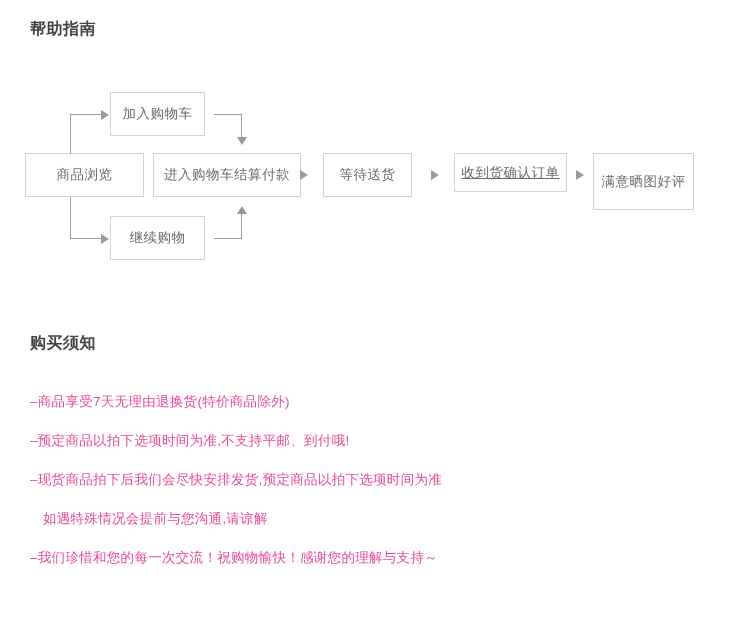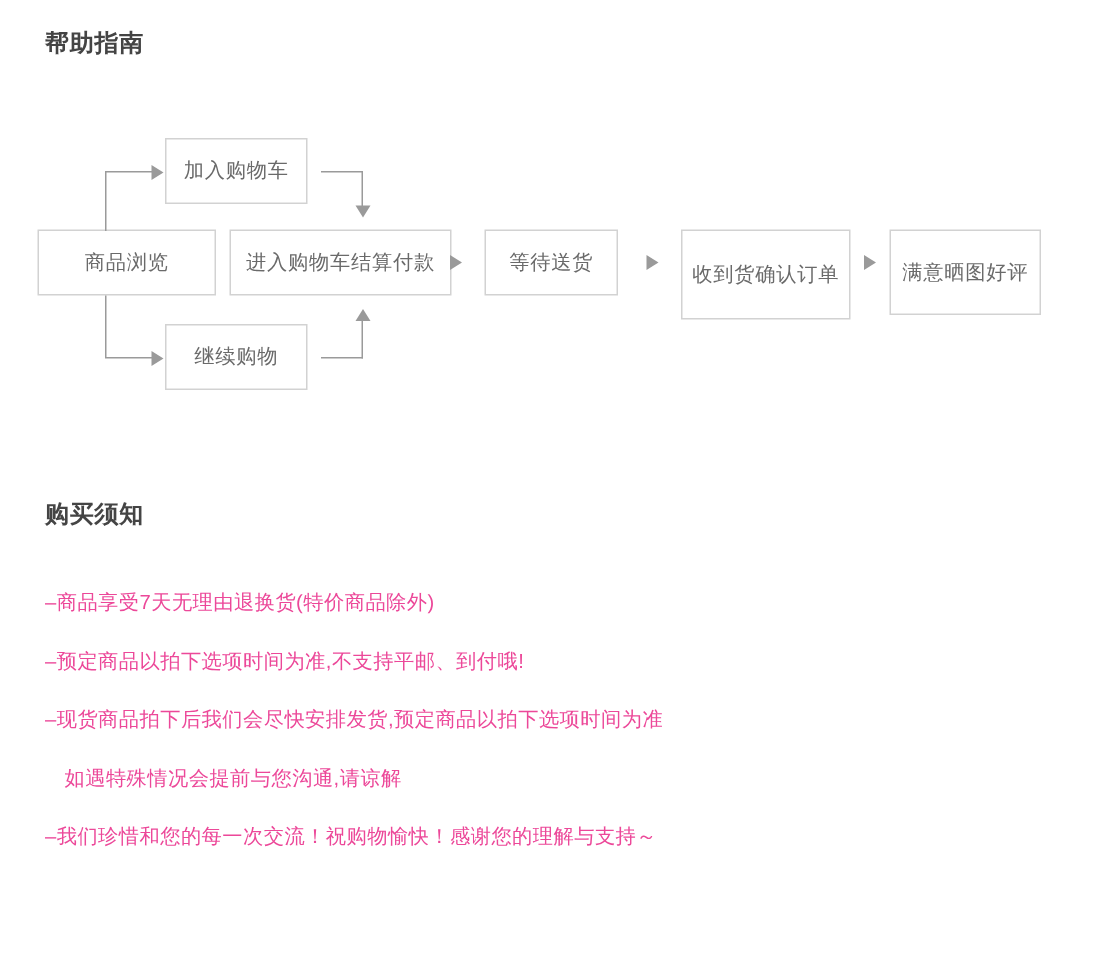--- a/index.html
+++ b/index.html
@@ -113,21 +113,21 @@
   <div class="node" style="left:110px; top:92px; width:95px; height:44px;">加入购物车</div>
 
   <div class="node" style="left:110px; top:216px; width:95px; height:44px;">继续购物</div>
 
   <div class="node" style="left:25px; top:153px; width:119px; height:44px;">商品浏览</div>
 
   <div class="node" style="left:153px; top:153px; width:148px; height:44px;">进入购物车结算付款</div>
 
   <div class="node" style="left:323px; top:153px; width:89px; height:44px;">等待送货</div>
 
-  <div class="node" style="left:454px; top:153px; width:113px; height:60px;">收到货确认订单</div>
+  <div class="node" style="left:454px; top:153px; width:113px; height:39px;text-decoration:underline;">收到货确认订单</div>
 
   <div class="node" style="left:593px; top:153px; width:101px; height:57px;">满意晒图好评</div>
 
   <div class="sep" style="left:300px; top:170px;"></div>
   <div class="sep" style="left:431px; top:170px;"></div>
   <div class="sep" style="left:576px; top:170px;"></div>
 
   <div class="ln v" style="left:70px; top:114px; height:40px;"></div>
   <div class="ln h" style="left:70px; top:114px; width:32px;"></div>
   <div class="ah-right" style="left:101px; top:110px;"></div>

